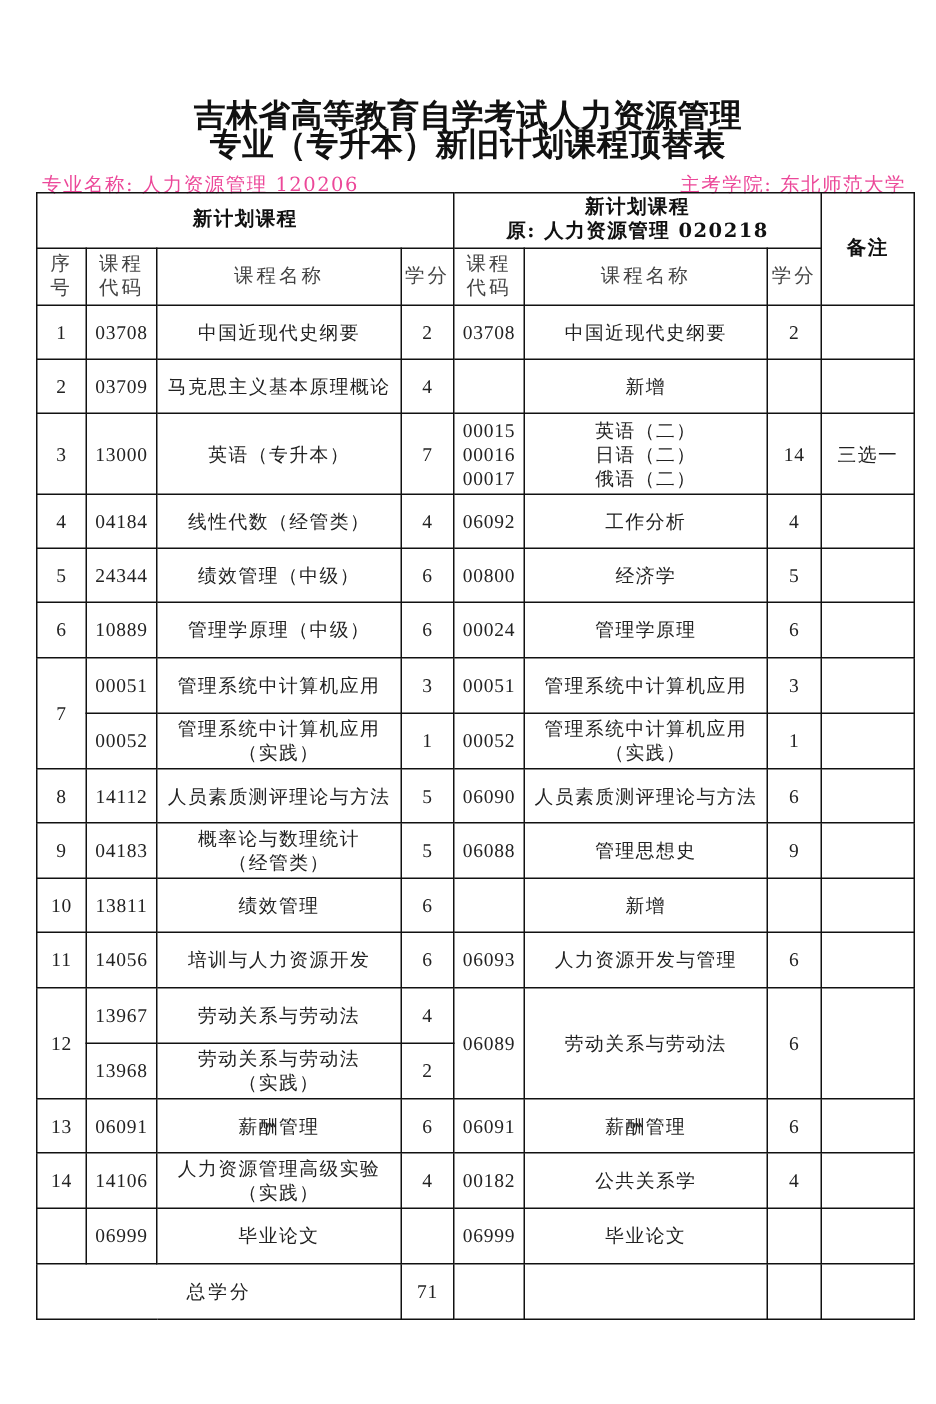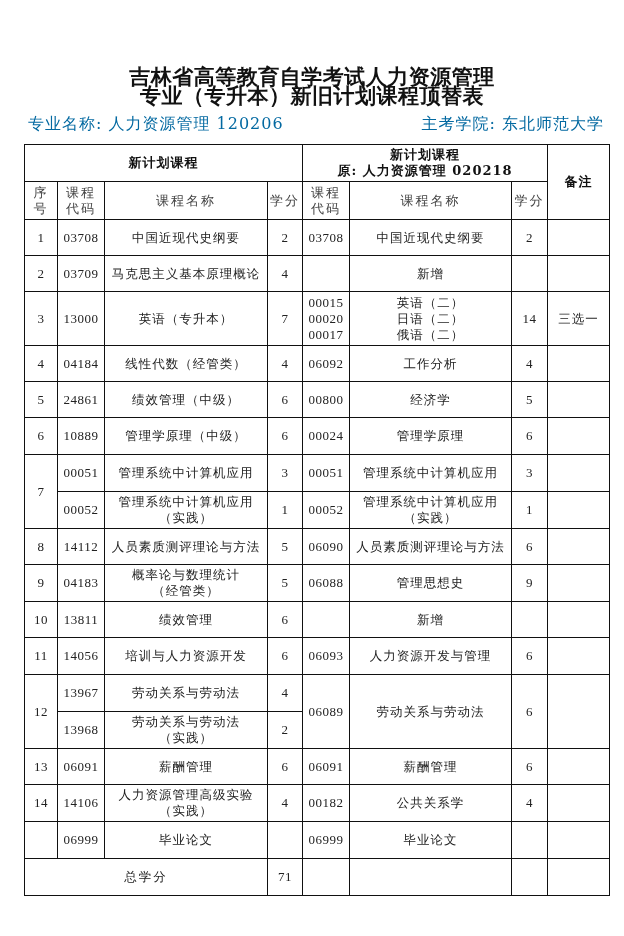--- a/index.html
+++ b/index.html
@@ -2,24 +2,24 @@
 <html><head>
 <meta charset="utf-8">
 <style>
   html, body { margin:0; padding:0; background:#ffffff; }
   body { width:624px; height:936px; position:relative; overflow:hidden;
          font-family:"DejaVu Serif","Liberation Serif",serif; color:#222; }
   .title { position:absolute; left:0; width:624px; text-align:center;
            font-weight:bold; font-size:21px; color:#111; letter-spacing:0.5px; }
   .t1 { top:63px; }
   .t2 { top:82px; }
-  .meta { position:absolute; top:114px; font-size:16px; color:#0369a1; letter-spacing:1px; }
+  .meta { position:absolute; top:114px; font-size:13px; color:#ec4899; letter-spacing:1px; }
   .meta-left { left:28px; }
   .meta-right { right:20px; }
-  table { position:absolute; left:24px; top:144px; border-collapse:collapse;
+  table { position:absolute; left:24px; top:128px; border-collapse:collapse;
           table-layout:fixed; width:585px; }
   td { border:1.5px solid #111; text-align:center; vertical-align:middle;
        font-size:12.5px; padding:0; line-height:16px; color:#222; letter-spacing:1px; }
   td.num { font-family:"Liberation Serif","DejaVu Serif",serif; font-size:13px; letter-spacing:0.5px; }
   .hdr-bold { font-weight:bold; font-size:13px; color:#111; }
   .hdr { color:#444; font-size:13px; letter-spacing:2px; }
   .sub { display:block; }
 </style>
 </head>
 <body>
@@ -92,21 +92,21 @@
     <td></td>
   </tr>
 
   <tr style="height:54px">
     <td class="num">3</td>
     <td class="num">13000</td>
     <td>英语（专升本）</td>
     <td class="num">7</td>
     <td class="num">
       <span class="sub">00015</span>
-          <span class="sub">00020</span>
+          <span class="sub">00016</span>
           <span class="sub">00017</span>
     </td>
     <td>
       <span class="sub">英语（二）</span>
           <span class="sub">日语（二）</span>
           <span class="sub">俄语（二）</span>
     </td>
     <td class="num">14</td>
     <td>三选一</td>
   </tr>
@@ -117,21 +117,21 @@
     <td>线性代数（经管类）</td>
     <td class="num">4</td>
     <td class="num">06092</td>
     <td>工作分析</td>
     <td class="num">4</td>
     <td></td>
   </tr>
 
   <tr style="height:36px">
     <td class="num">5</td>
-    <td class="num">24861</td>
+    <td class="num">24344</td>
     <td>绩效管理（中级）</td>
     <td class="num">6</td>
     <td class="num">00800</td>
     <td>经济学</td>
     <td class="num">5</td>
     <td></td>
   </tr>
 
   <tr style="height:37px">
     <td class="num">6</td>

